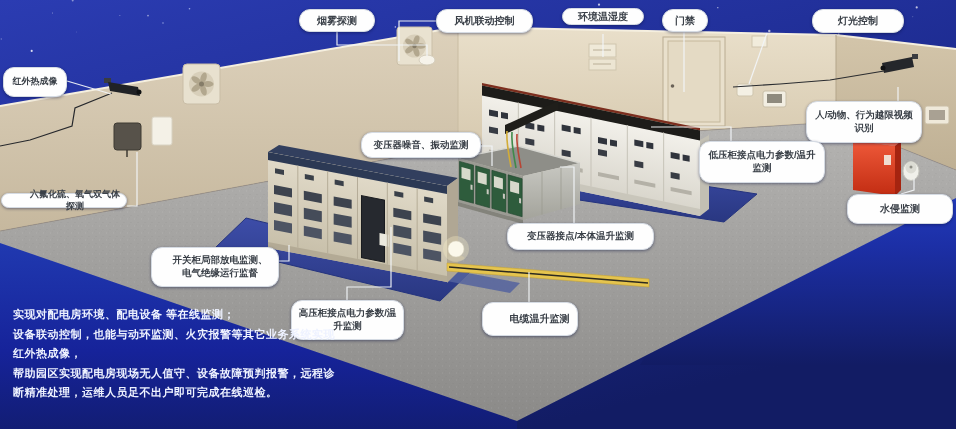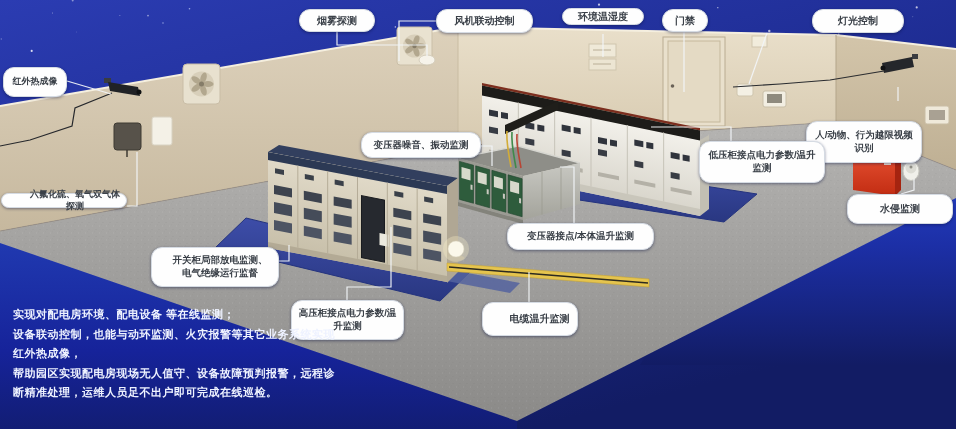--- a/index.html
+++ b/index.html
@@ -463,21 +463,21 @@
     </div>
 <div class="callout" style="left:764px;top:9px;width:92px;height:24px;margin-left:48px;">
       <span>灯光控制</span>
     </div>
 <div class="callout fs9" style="left:3px;top:67px;width:64px;height:30px;">
       <span>红外热成像</span>
     </div>
 <div class="callout fs9" style="left:1px;top:193px;width:126px;height:15px;padding-left:28px;">
       <span>六氟化硫、氧气双气体探测</span>
     </div>
-<div class="callout fs95" style="left:806px;top:101px;width:116px;height:42px;margin-top:20px;">
+<div class="callout fs95" style="left:806px;top:101px;width:116px;height:42px;">
       <span>人/动物、行为越限视频识别</span>
     </div>
 <div class="callout" style="left:847px;top:194px;width:106px;height:30px;">
       <span>水侵监测</span>
     </div>
 <div class="callout fs95" style="left:361px;top:132px;width:120px;height:26px;">
       <span>变压器噪音、振动监测</span>
     </div>
 <div class="callout fs95" style="left:699px;top:141px;width:126px;height:42px;">
       <span>低压柜接点电力参数/温升监测</span>

